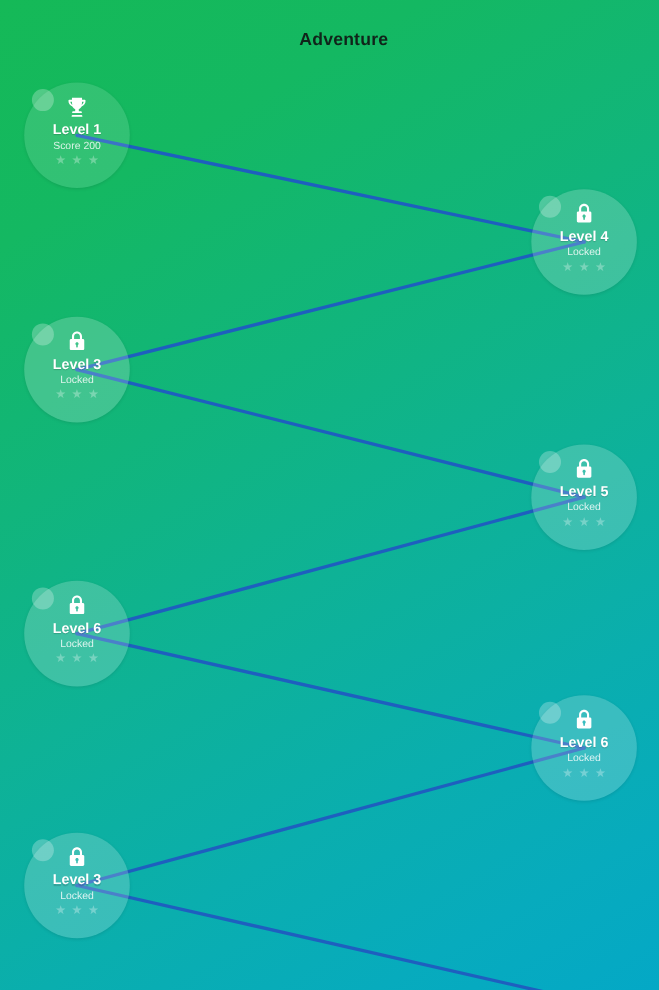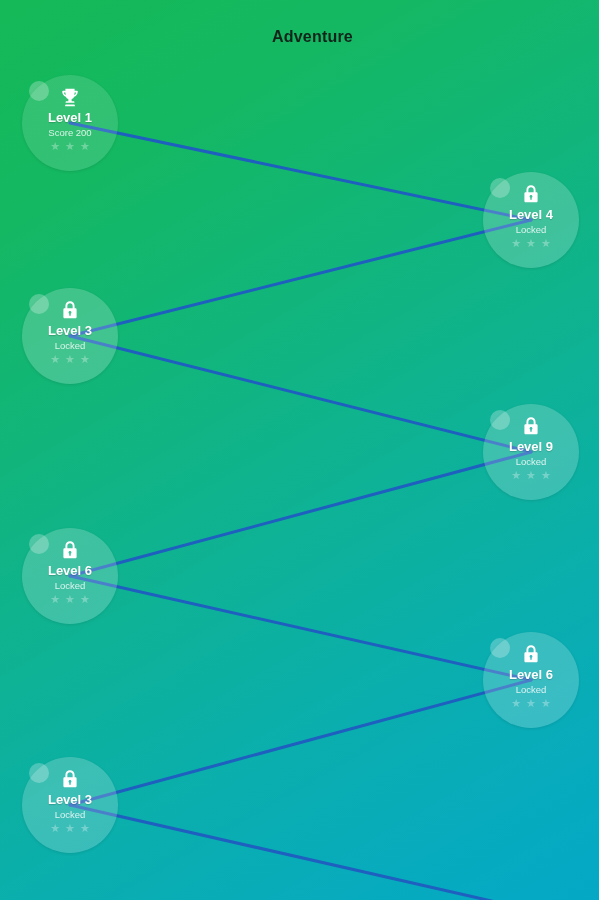--- a/index.html
+++ b/index.html
@@ -188,21 +188,21 @@
           <span class="star">★</span>
         </div>
       </div>
       <div class="level-node" style="left: 483px; top: 404px;">
         <div class="node-badge"></div>
         <span class="node-icon">
           <svg viewBox="0 0 24 24" width="22" height="22" fill="#ffffff">
             <path d="M12 2.5c-2.8 0-5 2.2-5 5V10H6.2c-.8 0-1.4.6-1.4 1.4v8.2c0 .8.6 1.4 1.4 1.4h11.6c.8 0 1.4-.6 1.4-1.4v-8.2c0-.8-.6-1.4-1.4-1.4H17V7.5c0-2.8-2.2-5-5-5zm0 2.1c1.6 0 2.9 1.3 2.9 2.9V10H9.1V7.5c0-1.6 1.3-2.9 2.9-2.9zM12 13.2c.9 0 1.6.7 1.6 1.6 0 .6-.3 1.1-.8 1.4v1.6c0 .4-.4.8-.8.8s-.8-.4-.8-.8v-1.6c-.5-.3-.8-.8-.8-1.4 0-.9.7-1.6 1.6-1.6z"></path>
           </svg>
         </span>
-        <div class="node-title">Level 9</div>
+        <div class="node-title">Level 5</div>
         <div class="node-sub">Locked</div>
         <div class="node-stars">
           <span class="star">★</span>
           <span class="star">★</span>
           <span class="star">★</span>
         </div>
       </div>
       <div class="level-node" style="left: 22px; top: 528px; text-align: right;">
         <div class="node-badge"></div>
         <span class="node-icon">

